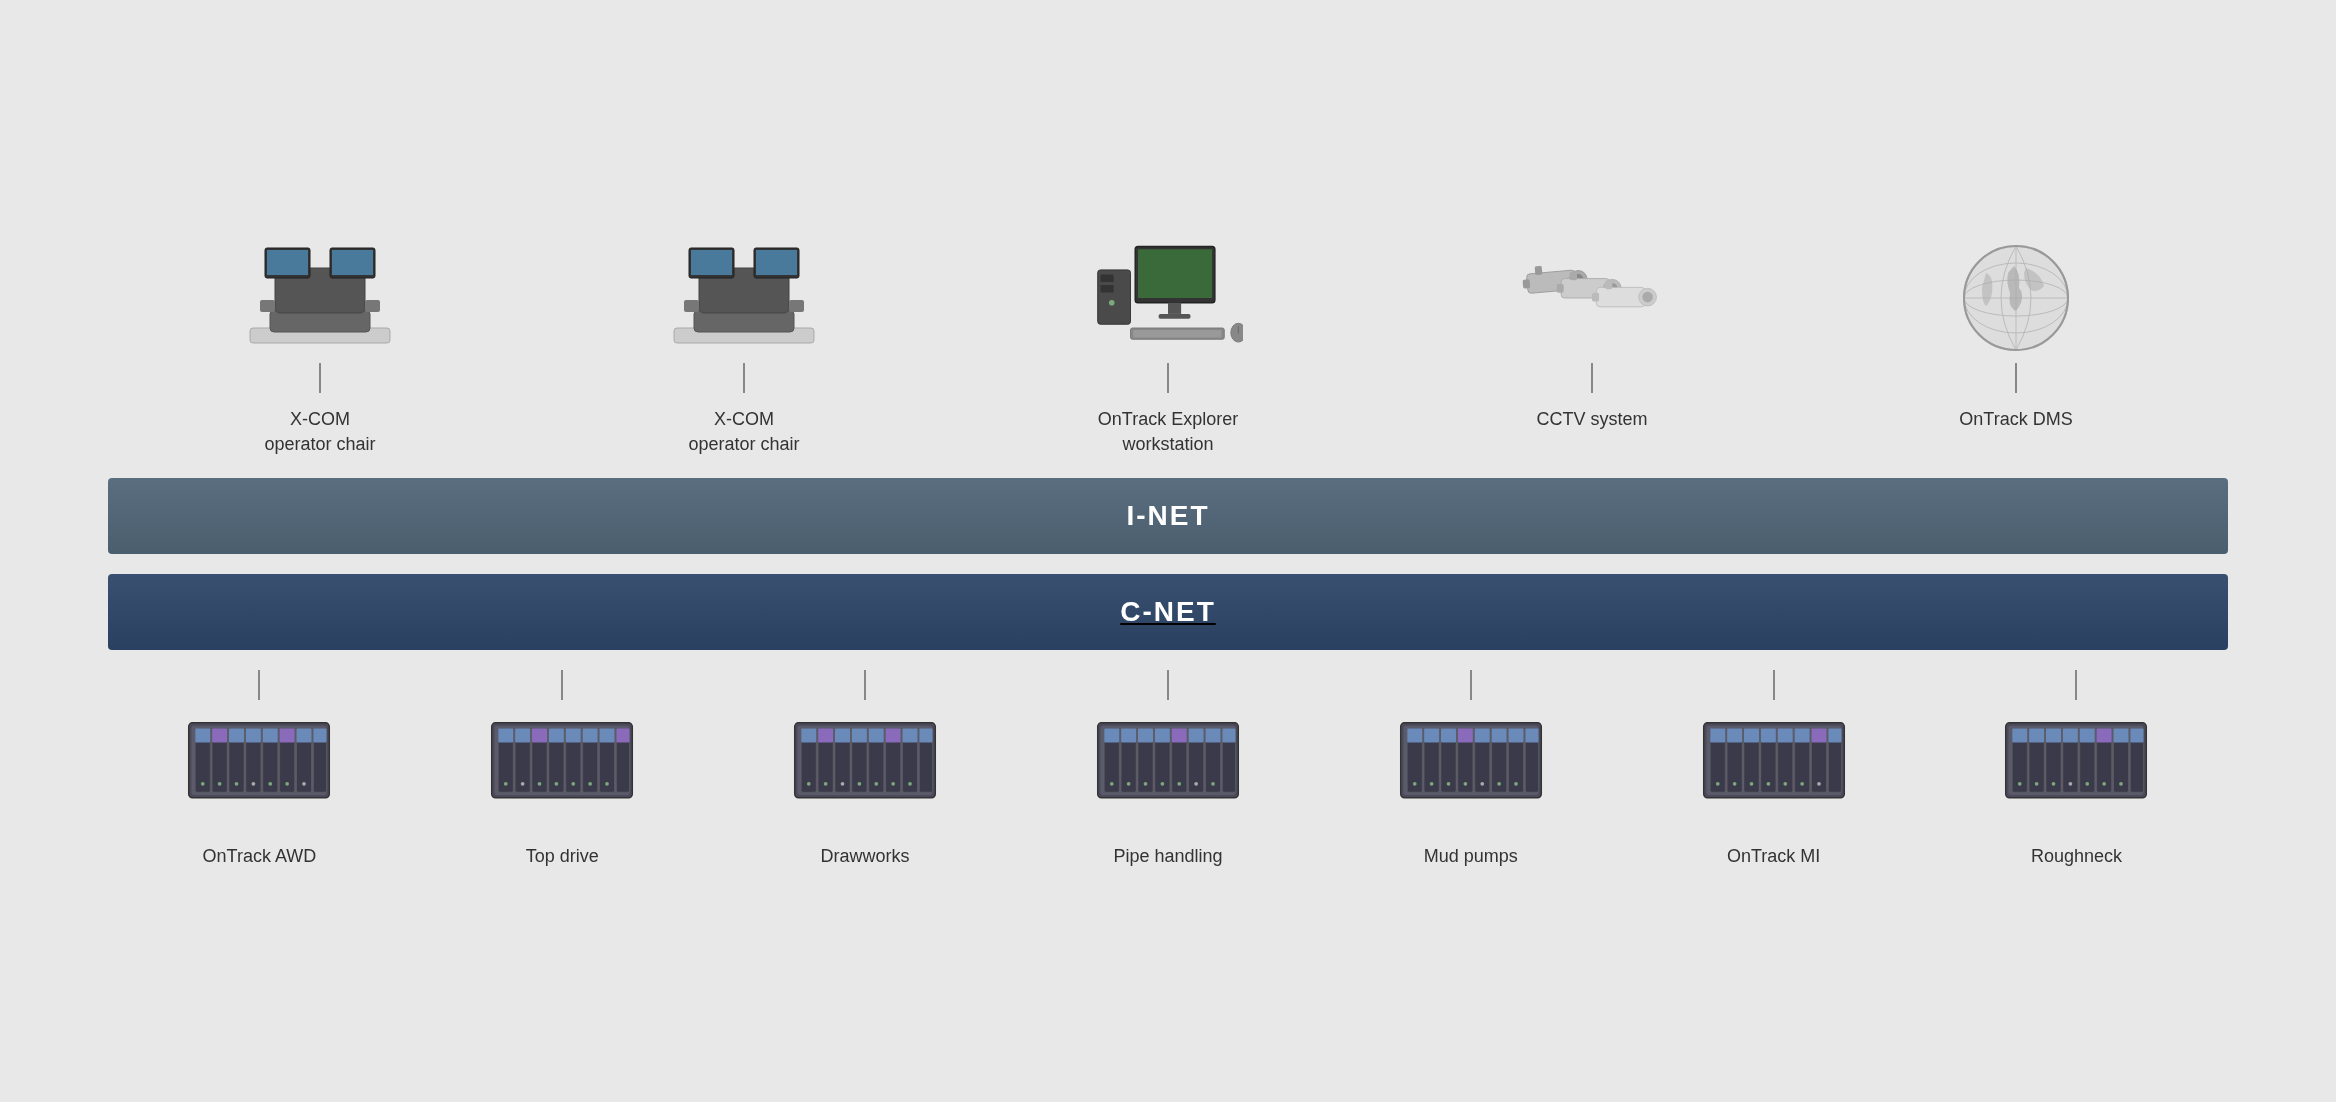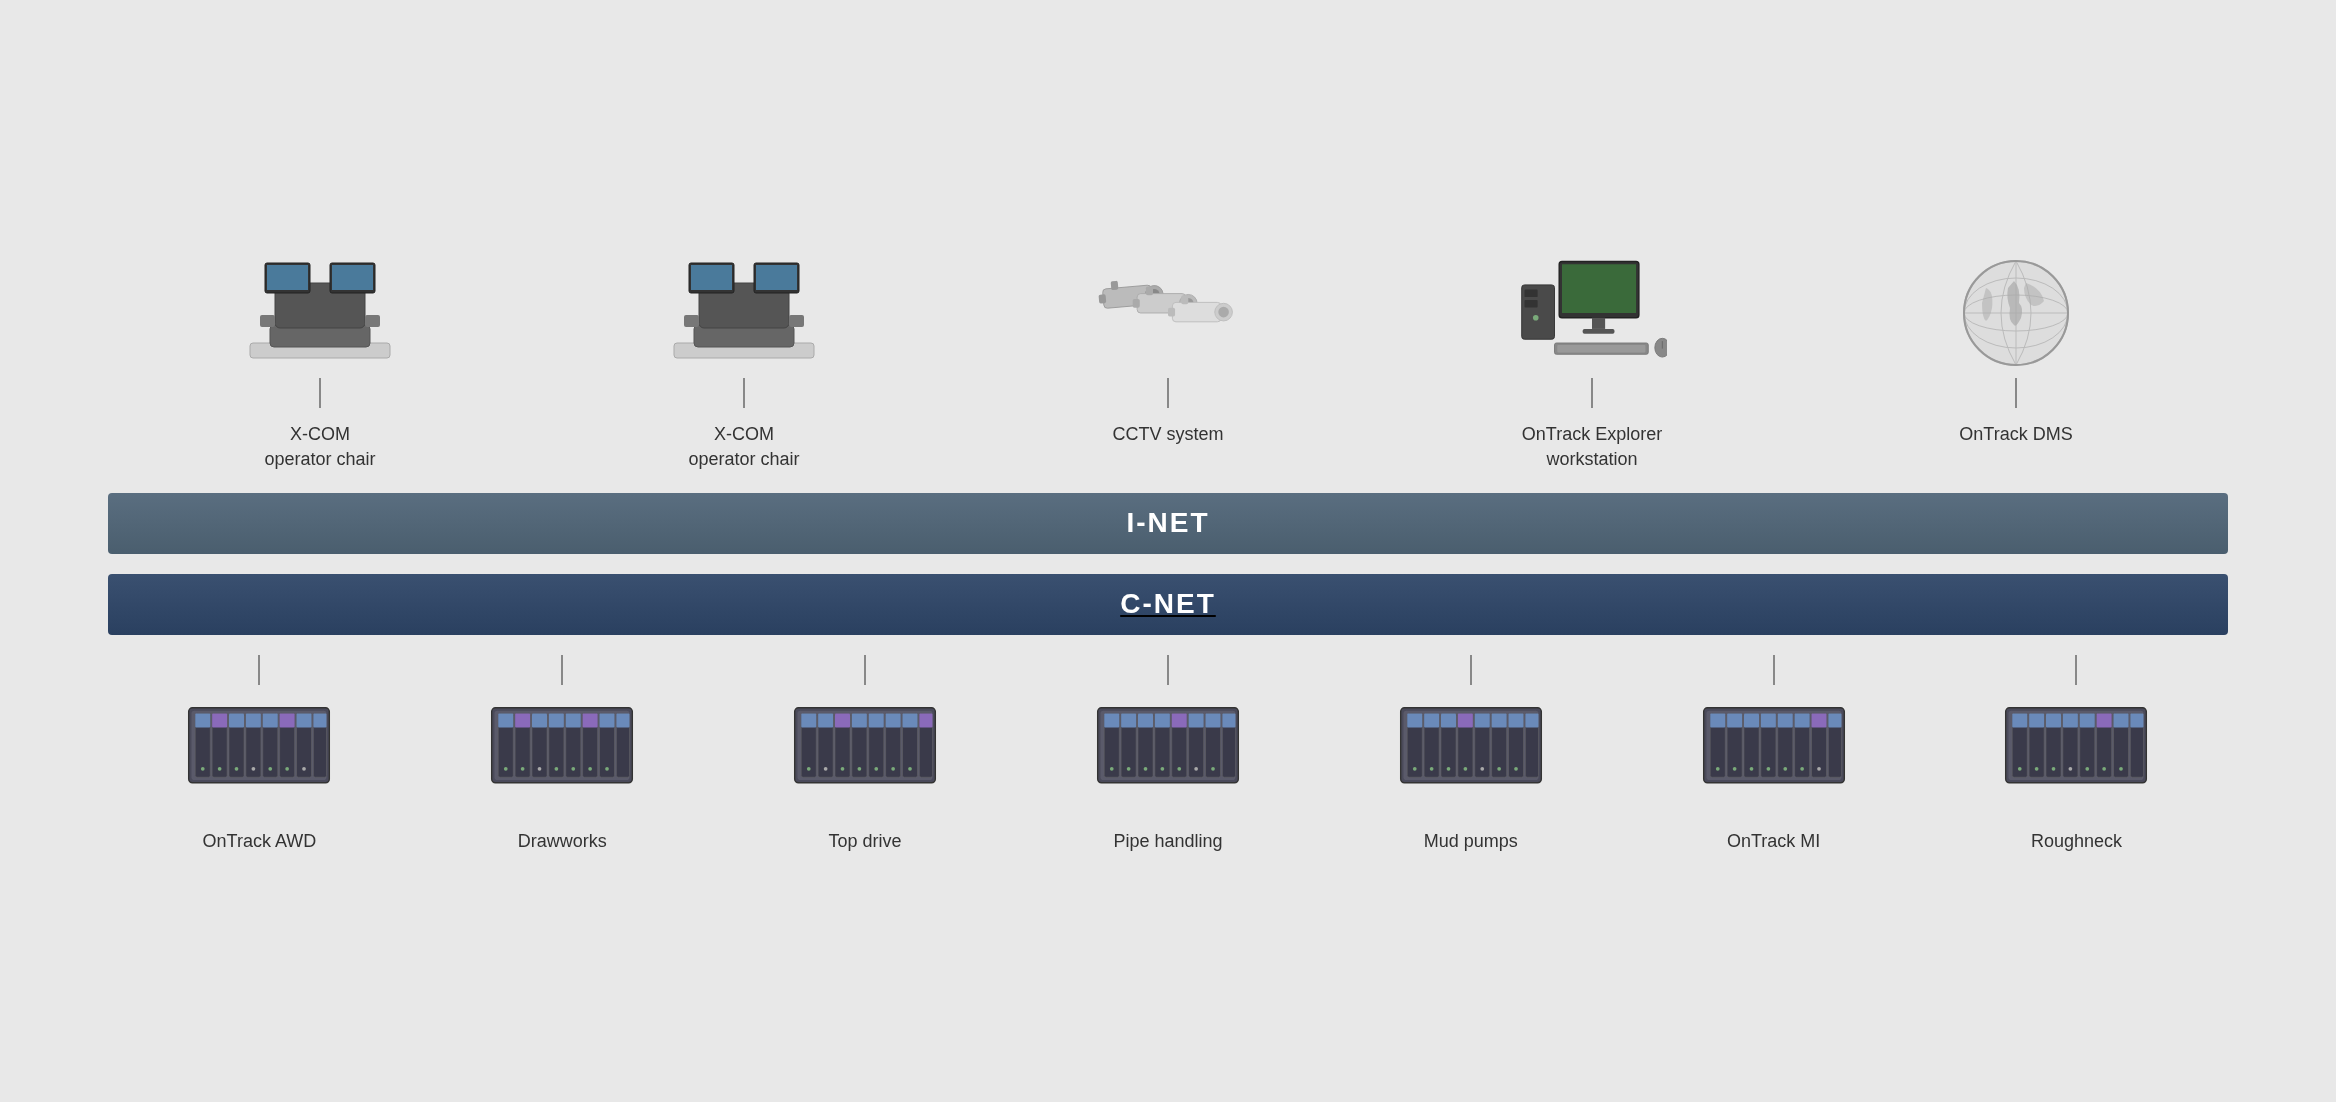--- a/index.html
+++ b/index.html
@@ -17,21 +17,21 @@
 
     .diagram-container {
       width: 2200px;
       background: #e8e8e8;
       padding: 30px 40px;
     }
 
     
     .net-bar {
       width: 100%;
-      height: 61px;
+      height: 76px;
       display: flex;
       align-items: center;
       justify-content: center;
       border-radius: 4px;
       position: relative;
     }
 
     .net-bar.inet {
       background: linear-gradient(to bottom, #5a6e80, #4a5e6e);
     }
@@ -182,20 +182,46 @@
             <rect x="15" y="62" width="15" height="12" rx="2" fill="#777"></rect>
             <rect x="120" y="62" width="15" height="12" rx="2" fill="#777"></rect>
           </svg>
         </div>
         <div class="connector-bottom"></div>
         <div class="item-label">X-COM<br>operator chair</div>
       </div>
 
 
       <div class="item-col">
+        <div class="icon-box icon-workstation">
+          <svg viewBox="0 0 160 120" xmlns="http://www.w3.org/2000/svg">
+
+            <rect x="45" y="5" width="85" height="60" rx="3" fill="#333" stroke="#222" stroke-width="1.5"></rect>
+            <rect x="48" y="8" width="79" height="52" fill="#3a6a3a"></rect>
+
+            <rect x="80" y="65" width="14" height="12" fill="#555"></rect>
+            <rect x="70" y="77" width="34" height="5" rx="2" fill="#555"></rect>
+
+            <rect x="5" y="30" width="35" height="58" rx="3" fill="#4a4a4a" stroke="#333" stroke-width="1"></rect>
+            <rect x="8" y="35" width="14" height="8" rx="1" fill="#333"></rect>
+            <rect x="8" y="46" width="14" height="8" rx="1" fill="#333"></rect>
+            <circle cx="20" cy="65" r="3" fill="#7aaa7a"></circle>
+
+            <rect x="40" y="92" width="100" height="12" rx="2" fill="#888" stroke="#777" stroke-width="1"></rect>
+            <rect x="43" y="94" width="94" height="8" rx="1" fill="#999"></rect>
+
+            <ellipse cx="155" cy="97" rx="8" ry="10" fill="#888" stroke="#777" stroke-width="1"></ellipse>
+            <line x1="155" y1="90" x2="155" y2="98" stroke="#666" stroke-width="1"></line>
+          </svg>
+        </div>
+        <div class="connector-bottom"></div>
+        <div class="item-label">OnTrack Explorer<br>workstation</div>
+      </div>
+
+      <div class="item-col">
         <div class="icon-box icon-cctv">
           <svg viewBox="0 0 170 100" xmlns="http://www.w3.org/2000/svg">
 
             <g transform="translate(10,15) rotate(-5)">
               <rect x="0" y="8" width="55" height="22" rx="4" fill="#bbb" stroke="#999" stroke-width="1"></rect>
               <ellipse cx="58" cy="19" rx="10" ry="10" fill="#aaa" stroke="#999" stroke-width="1"></ellipse>
               <ellipse cx="58" cy="19" rx="6" ry="6" fill="#888"></ellipse>
               <rect x="-5" y="14" width="8" height="10" rx="2" fill="#999"></rect>
               <rect x="10" y="0" width="8" height="10" rx="2" fill="#999"></rect>
             </g>
@@ -215,46 +241,20 @@
               <rect x="-5" y="14" width="8" height="10" rx="2" fill="#bbb"></rect>
               <rect x="10" y="0" width="8" height="10" rx="2" fill="#bbb"></rect>
             </g>
           </svg>
         </div>
         <div class="connector-bottom"></div>
         <div class="item-label">CCTV system</div>
       </div>
 
       <div class="item-col">
-        <div class="icon-box icon-workstation">
-          <svg viewBox="0 0 160 120" xmlns="http://www.w3.org/2000/svg">
-
-            <rect x="45" y="5" width="85" height="60" rx="3" fill="#333" stroke="#222" stroke-width="1.5"></rect>
-            <rect x="48" y="8" width="79" height="52" fill="#3a6a3a"></rect>
-
-            <rect x="80" y="65" width="14" height="12" fill="#555"></rect>
-            <rect x="70" y="77" width="34" height="5" rx="2" fill="#555"></rect>
-
-            <rect x="5" y="30" width="35" height="58" rx="3" fill="#4a4a4a" stroke="#333" stroke-width="1"></rect>
-            <rect x="8" y="35" width="14" height="8" rx="1" fill="#333"></rect>
-            <rect x="8" y="46" width="14" height="8" rx="1" fill="#333"></rect>
-            <circle cx="20" cy="65" r="3" fill="#7aaa7a"></circle>
-
-            <rect x="40" y="92" width="100" height="12" rx="2" fill="#888" stroke="#777" stroke-width="1"></rect>
-            <rect x="43" y="94" width="94" height="8" rx="1" fill="#999"></rect>
-
-            <ellipse cx="155" cy="97" rx="8" ry="10" fill="#888" stroke="#777" stroke-width="1"></ellipse>
-            <line x1="155" y1="90" x2="155" y2="98" stroke="#666" stroke-width="1"></line>
-          </svg>
-        </div>
-        <div class="connector-bottom"></div>
-        <div class="item-label">OnTrack Explorer<br>workstation</div>
-      </div>
-
-      <div class="item-col">
         <div class="icon-box icon-globe">
           <svg viewBox="0 0 120 120" xmlns="http://www.w3.org/2000/svg">
             <circle cx="60" cy="60" r="52" fill="#ddd" stroke="#bbb" stroke-width="2"></circle>
 
             <ellipse cx="60" cy="60" rx="52" ry="18" fill="none" stroke="#bbb" stroke-width="1"></ellipse>
             <ellipse cx="60" cy="60" rx="52" ry="35" fill="none" stroke="#bbb" stroke-width="1"></ellipse>
 
             <path d="M60,8 Q90,60 60,112" fill="none" stroke="#bbb" stroke-width="1"></path>
             <path d="M60,8 Q30,60 60,112" fill="none" stroke="#bbb" stroke-width="1"></path>
             <line x1="8" y1="60" x2="112" y2="60" stroke="#bbb" stroke-width="1"></line>
@@ -329,20 +329,54 @@
 
       <div class="item-col">
         <div class="connector-top"></div>
         <div class="icon-box icon-plc">
           <svg viewBox="0 0 160 110" xmlns="http://www.w3.org/2000/svg">
             <rect x="5" y="10" width="150" height="80" rx="4" fill="#4a4a5a" stroke="#333" stroke-width="1.5"></rect>
             <rect x="8" y="13" width="144" height="74" rx="3" fill="#5a5a6a"></rect>
             <rect x="12" y="16" width="16" height="68" rx="2" fill="#3a3a4a" stroke="#666" stroke-width="0.5"></rect>
             <rect x="12" y="16" width="16" height="15" rx="1" fill="#6a8aba"></rect>
             <rect x="30" y="16" width="16" height="68" rx="2" fill="#3a3a4a" stroke="#666" stroke-width="0.5"></rect>
+            <rect x="30" y="16" width="16" height="15" rx="1" fill="#6a8aba"></rect>
+            <rect x="48" y="16" width="16" height="68" rx="2" fill="#3a3a4a" stroke="#666" stroke-width="0.5"></rect>
+            <rect x="48" y="16" width="16" height="15" rx="1" fill="#8a6aba"></rect>
+            <rect x="66" y="16" width="16" height="68" rx="2" fill="#3a3a4a" stroke="#666" stroke-width="0.5"></rect>
+            <rect x="66" y="16" width="16" height="15" rx="1" fill="#6a8aba"></rect>
+            <rect x="84" y="16" width="16" height="68" rx="2" fill="#3a3a4a" stroke="#666" stroke-width="0.5"></rect>
+            <rect x="84" y="16" width="16" height="15" rx="1" fill="#6a8aba"></rect>
+            <rect x="102" y="16" width="16" height="68" rx="2" fill="#3a3a4a" stroke="#666" stroke-width="0.5"></rect>
+            <rect x="102" y="16" width="16" height="15" rx="1" fill="#6a8aba"></rect>
+            <rect x="120" y="16" width="16" height="68" rx="2" fill="#3a3a4a" stroke="#666" stroke-width="0.5"></rect>
+            <rect x="120" y="16" width="16" height="15" rx="1" fill="#6a8aba"></rect>
+            <rect x="138" y="16" width="14" height="68" rx="2" fill="#3a3a4a" stroke="#666" stroke-width="0.5"></rect>
+            <rect x="138" y="16" width="14" height="15" rx="1" fill="#8a6aba"></rect>
+            <circle cx="20" cy="75" r="2" fill="#7aaa7a"></circle>
+            <circle cx="38" cy="75" r="2" fill="#aaaaaa"></circle>
+            <circle cx="56" cy="75" r="2" fill="#7aaa7a"></circle>
+            <circle cx="74" cy="75" r="2" fill="#7aaa7a"></circle>
+            <circle cx="92" cy="75" r="2" fill="#7aaa7a"></circle>
+            <circle cx="110" cy="75" r="2" fill="#7aaa7a"></circle>
+            <circle cx="128" cy="75" r="2" fill="#7aaa7a"></circle>
+          </svg>
+        </div>
+        <div class="item-label">Top drive</div>
+      </div>
+
+      <div class="item-col">
+        <div class="connector-top"></div>
+        <div class="icon-box icon-plc">
+          <svg viewBox="0 0 160 110" xmlns="http://www.w3.org/2000/svg">
+            <rect x="5" y="10" width="150" height="80" rx="4" fill="#4a4a5a" stroke="#333" stroke-width="1.5"></rect>
+            <rect x="8" y="13" width="144" height="74" rx="3" fill="#5a5a6a"></rect>
+            <rect x="12" y="16" width="16" height="68" rx="2" fill="#3a3a4a" stroke="#666" stroke-width="0.5"></rect>
+            <rect x="12" y="16" width="16" height="15" rx="1" fill="#6a8aba"></rect>
+            <rect x="30" y="16" width="16" height="68" rx="2" fill="#3a3a4a" stroke="#666" stroke-width="0.5"></rect>
             <rect x="30" y="16" width="16" height="15" rx="1" fill="#8a6aba"></rect>
             <rect x="48" y="16" width="16" height="68" rx="2" fill="#3a3a4a" stroke="#666" stroke-width="0.5"></rect>
             <rect x="48" y="16" width="16" height="15" rx="1" fill="#6a8aba"></rect>
             <rect x="66" y="16" width="16" height="68" rx="2" fill="#3a3a4a" stroke="#666" stroke-width="0.5"></rect>
             <rect x="66" y="16" width="16" height="15" rx="1" fill="#6a8aba"></rect>
             <rect x="84" y="16" width="16" height="68" rx="2" fill="#3a3a4a" stroke="#666" stroke-width="0.5"></rect>
             <rect x="84" y="16" width="16" height="15" rx="1" fill="#6a8aba"></rect>
             <rect x="102" y="16" width="16" height="68" rx="2" fill="#3a3a4a" stroke="#666" stroke-width="0.5"></rect>
             <rect x="102" y="16" width="16" height="15" rx="1" fill="#8a6aba"></rect>
             <rect x="120" y="16" width="16" height="68" rx="2" fill="#3a3a4a" stroke="#666" stroke-width="0.5"></rect>
@@ -365,54 +399,20 @@
         <div class="connector-top"></div>
         <div class="icon-box icon-plc">
           <svg viewBox="0 0 160 110" xmlns="http://www.w3.org/2000/svg">
             <rect x="5" y="10" width="150" height="80" rx="4" fill="#4a4a5a" stroke="#333" stroke-width="1.5"></rect>
             <rect x="8" y="13" width="144" height="74" rx="3" fill="#5a5a6a"></rect>
             <rect x="12" y="16" width="16" height="68" rx="2" fill="#3a3a4a" stroke="#666" stroke-width="0.5"></rect>
             <rect x="12" y="16" width="16" height="15" rx="1" fill="#6a8aba"></rect>
             <rect x="30" y="16" width="16" height="68" rx="2" fill="#3a3a4a" stroke="#666" stroke-width="0.5"></rect>
             <rect x="30" y="16" width="16" height="15" rx="1" fill="#6a8aba"></rect>
             <rect x="48" y="16" width="16" height="68" rx="2" fill="#3a3a4a" stroke="#666" stroke-width="0.5"></rect>
-            <rect x="48" y="16" width="16" height="15" rx="1" fill="#8a6aba"></rect>
-            <rect x="66" y="16" width="16" height="68" rx="2" fill="#3a3a4a" stroke="#666" stroke-width="0.5"></rect>
-            <rect x="66" y="16" width="16" height="15" rx="1" fill="#6a8aba"></rect>
-            <rect x="84" y="16" width="16" height="68" rx="2" fill="#3a3a4a" stroke="#666" stroke-width="0.5"></rect>
-            <rect x="84" y="16" width="16" height="15" rx="1" fill="#6a8aba"></rect>
-            <rect x="102" y="16" width="16" height="68" rx="2" fill="#3a3a4a" stroke="#666" stroke-width="0.5"></rect>
-            <rect x="102" y="16" width="16" height="15" rx="1" fill="#6a8aba"></rect>
-            <rect x="120" y="16" width="16" height="68" rx="2" fill="#3a3a4a" stroke="#666" stroke-width="0.5"></rect>
-            <rect x="120" y="16" width="16" height="15" rx="1" fill="#6a8aba"></rect>
-            <rect x="138" y="16" width="14" height="68" rx="2" fill="#3a3a4a" stroke="#666" stroke-width="0.5"></rect>
-            <rect x="138" y="16" width="14" height="15" rx="1" fill="#8a6aba"></rect>
-            <circle cx="20" cy="75" r="2" fill="#7aaa7a"></circle>
-            <circle cx="38" cy="75" r="2" fill="#aaaaaa"></circle>
-            <circle cx="56" cy="75" r="2" fill="#7aaa7a"></circle>
-            <circle cx="74" cy="75" r="2" fill="#7aaa7a"></circle>
-            <circle cx="92" cy="75" r="2" fill="#7aaa7a"></circle>
-            <circle cx="110" cy="75" r="2" fill="#7aaa7a"></circle>
-            <circle cx="128" cy="75" r="2" fill="#7aaa7a"></circle>
-          </svg>
-        </div>
-        <div class="item-label">Top drive</div>
-      </div>
-
-      <div class="item-col">
-        <div class="connector-top"></div>
-        <div class="icon-box icon-plc">
-          <svg viewBox="0 0 160 110" xmlns="http://www.w3.org/2000/svg">
-            <rect x="5" y="10" width="150" height="80" rx="4" fill="#4a4a5a" stroke="#333" stroke-width="1.5"></rect>
-            <rect x="8" y="13" width="144" height="74" rx="3" fill="#5a5a6a"></rect>
-            <rect x="12" y="16" width="16" height="68" rx="2" fill="#3a3a4a" stroke="#666" stroke-width="0.5"></rect>
-            <rect x="12" y="16" width="16" height="15" rx="1" fill="#6a8aba"></rect>
-            <rect x="30" y="16" width="16" height="68" rx="2" fill="#3a3a4a" stroke="#666" stroke-width="0.5"></rect>
-            <rect x="30" y="16" width="16" height="15" rx="1" fill="#6a8aba"></rect>
-            <rect x="48" y="16" width="16" height="68" rx="2" fill="#3a3a4a" stroke="#666" stroke-width="0.5"></rect>
             <rect x="48" y="16" width="16" height="15" rx="1" fill="#6a8aba"></rect>
             <rect x="66" y="16" width="16" height="68" rx="2" fill="#3a3a4a" stroke="#666" stroke-width="0.5"></rect>
             <rect x="66" y="16" width="16" height="15" rx="1" fill="#6a8aba"></rect>
             <rect x="84" y="16" width="16" height="68" rx="2" fill="#3a3a4a" stroke="#666" stroke-width="0.5"></rect>
             <rect x="84" y="16" width="16" height="15" rx="1" fill="#8a6aba"></rect>
             <rect x="102" y="16" width="16" height="68" rx="2" fill="#3a3a4a" stroke="#666" stroke-width="0.5"></rect>
             <rect x="102" y="16" width="16" height="15" rx="1" fill="#6a8aba"></rect>
             <rect x="120" y="16" width="16" height="68" rx="2" fill="#3a3a4a" stroke="#666" stroke-width="0.5"></rect>
             <rect x="120" y="16" width="16" height="15" rx="1" fill="#6a8aba"></rect>
             <rect x="138" y="16" width="14" height="68" rx="2" fill="#3a3a4a" stroke="#666" stroke-width="0.5"></rect>

